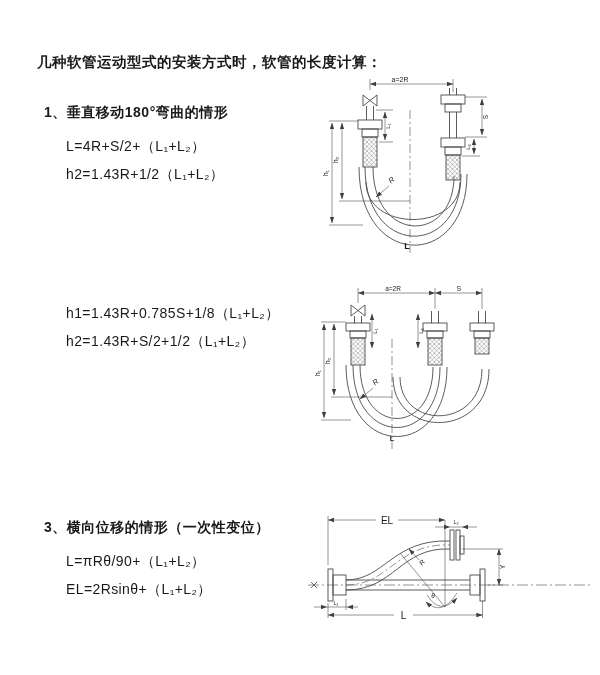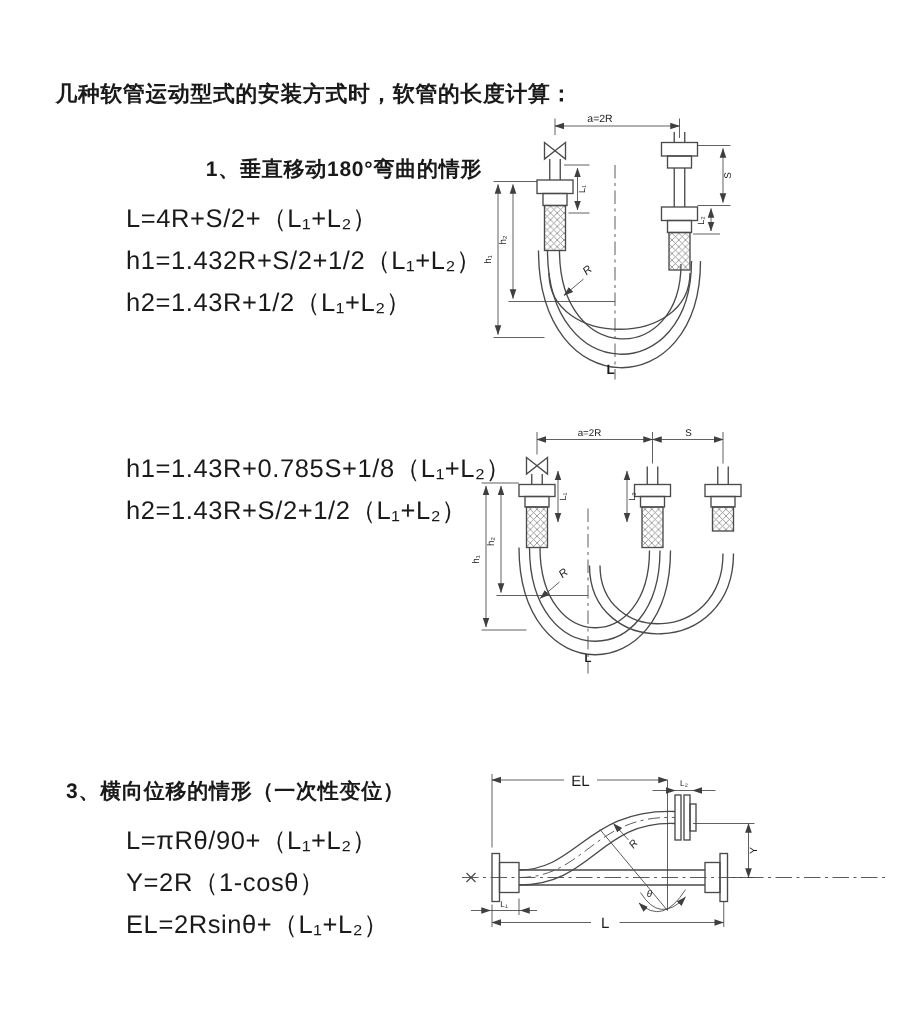--- a/index.html
+++ b/index.html
@@ -2,45 +2,43 @@
 <html><head>
 <meta charset="utf-8">
 <style>
   html,body{margin:0;padding:0;}
   body{width:600px;height:675px;background:#ffffff;position:relative;overflow:hidden;
        font-family:"Liberation Sans","DejaVu Sans",sans-serif;color:#1a1a1a;}
   .abs{position:absolute;}
   .title{left:37px;top:21px;font-size:14.5px;font-weight:600;letter-spacing:.5px;margin-top:32px;}
   .calc{left:44px;}
   .heading{font-size:14px;font-weight:600;letter-spacing:.5px;height:28px;text-align:right;}
-  .formula{margin-left:40px;font-size:17px;letter-spacing:.4px;height:28px;line-height:28px;}
+  .formula{margin-left:22px;font-size:14px;letter-spacing:.4px;height:28px;line-height:28px;}
   svg.diag{position:absolute;}
   svg text{font-family:"Liberation Sans","DejaVu Sans",sans-serif;fill:#1a1a1a;}
 </style>
 </head>
 <body>
 
 <div class="abs title">几种软管运动型式的安装方式时，软管的长度计算：</div>
 
 <div class="abs calc" style="top:104px">
   <div class="heading">1、垂直移动180°弯曲的情形</div>
   <div class="formula">L=4R+S/2+（L₁+L₂）</div>
-  <div class="formula">h1=1.432R+S/2+1/2（L₁+L₂）</div>
   <div class="formula">h2=1.43R+1/2（L₁+L₂）</div>
 </div>
 
 <div class="abs calc" style="top:299px">
   <div class="formula">h1=1.43R+0.785S+1/8（L₁+L₂）</div>
   <div class="formula">h2=1.43R+S/2+1/2（L₁+L₂）</div>
 </div>
 
 <div class="abs calc" style="top:519px">
   <div class="heading">3、横向位移的情形（一次性变位）</div>
   <div class="formula">L=πRθ/90+（L₁+L₂）</div>
-  <div class="formula">Y=2R（1-cosθ）</div>
   <div class="formula">EL=2Rsinθ+（L₁+L₂）</div>
 </div>
 
 <svg class="diag" style="left:313px;top:70px" width="280" height="190" viewBox="0 0 280 190">
   <defs>
     <marker id="a1" viewBox="0 0 10 10" refX="9.5" refY="5" markerWidth="6.5" markerHeight="6.5" orient="auto-start-reverse" markerUnits="userSpaceOnUse">
       <path d="M0,1.6 L10,5 L0,8.4 z" fill="#3f3f3f"></path>
     </marker>
     <pattern id="b1" width="4.5" height="4.5" patternUnits="userSpaceOnUse">
       <path d="M0,4.5 L4.5,0 M0,0 L4.5,4.5" stroke="#8a8a8a" stroke-width="0.55"></path>

